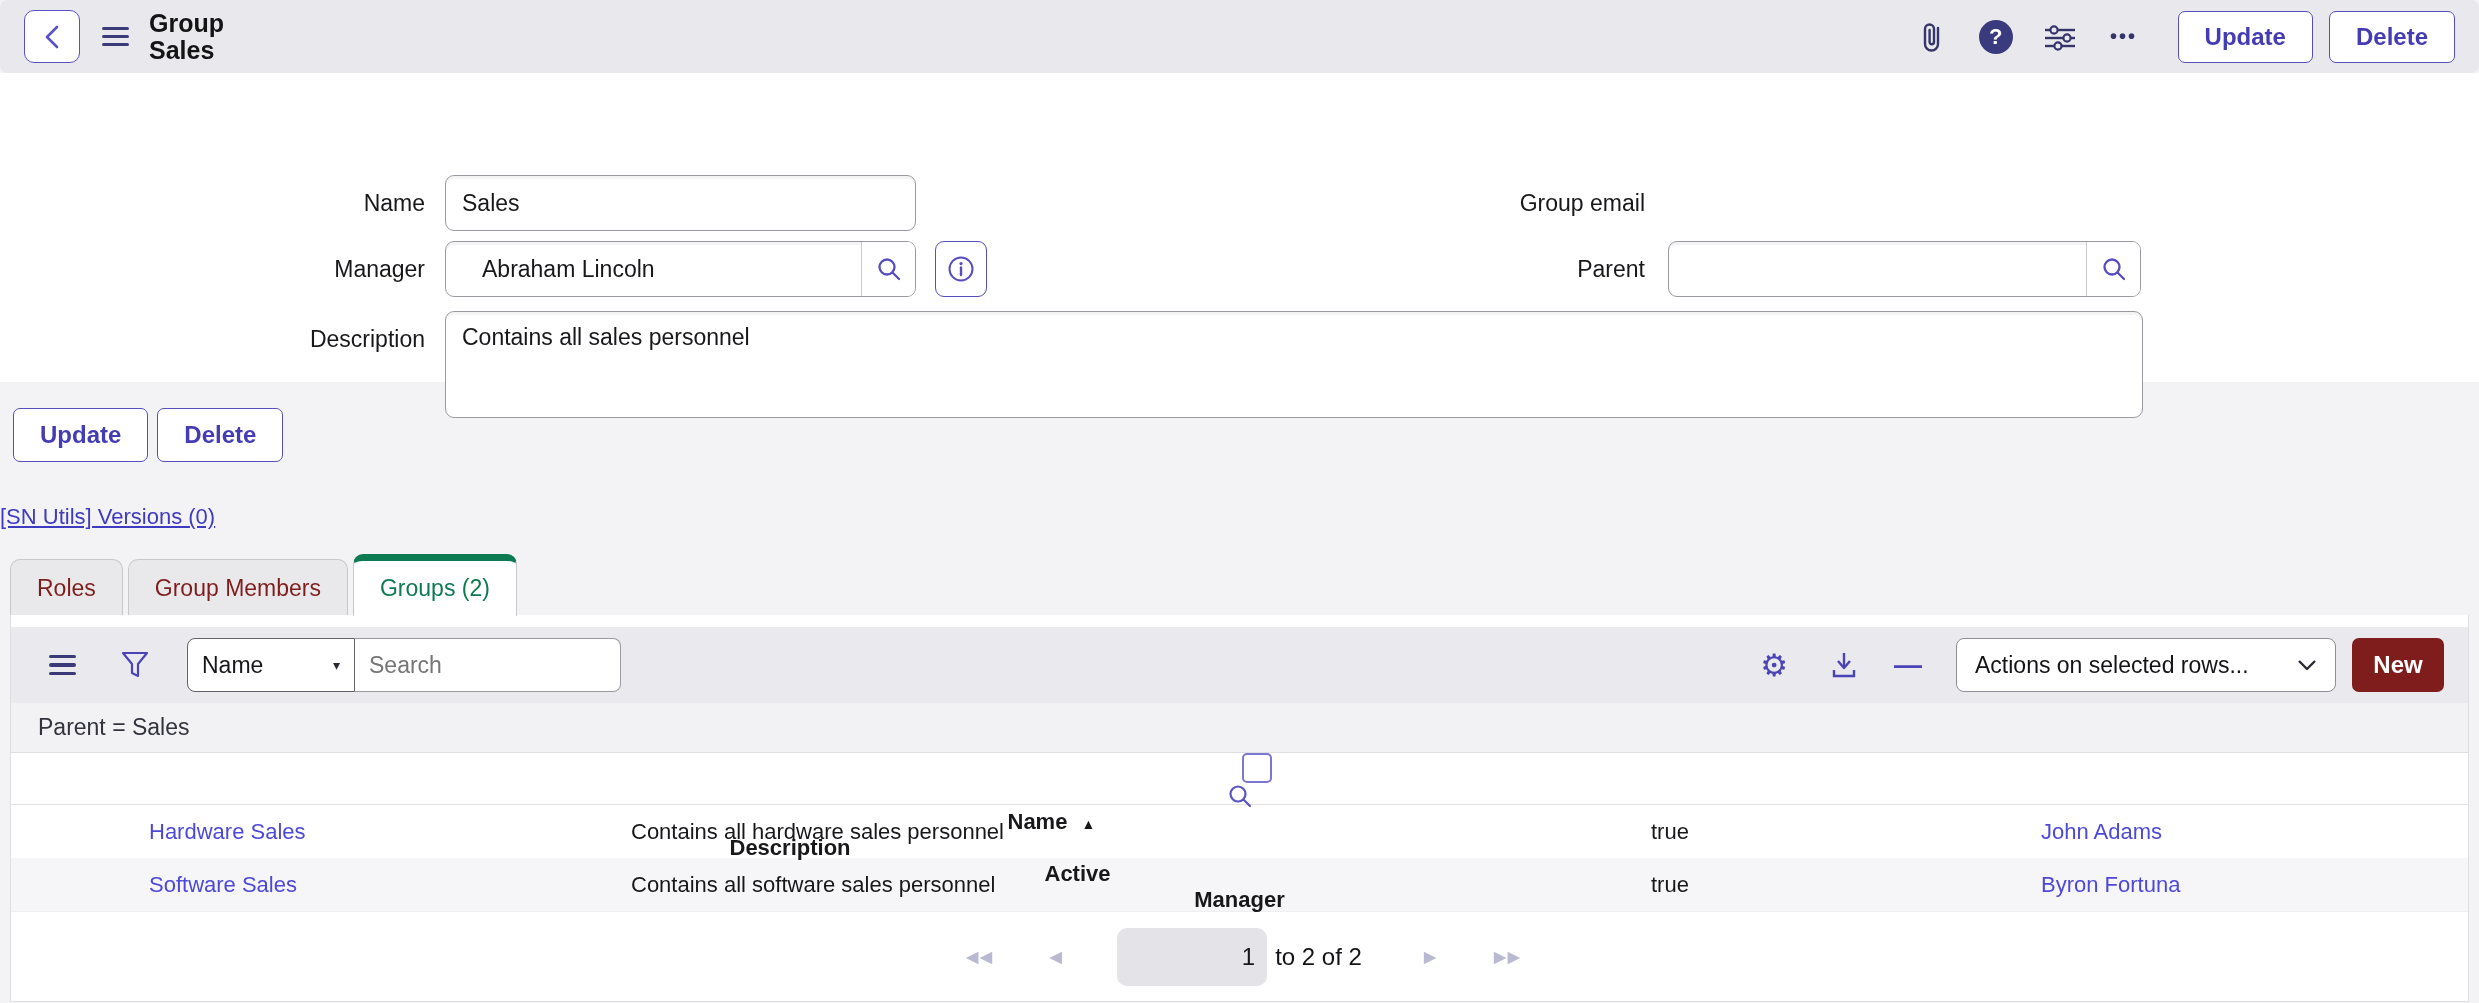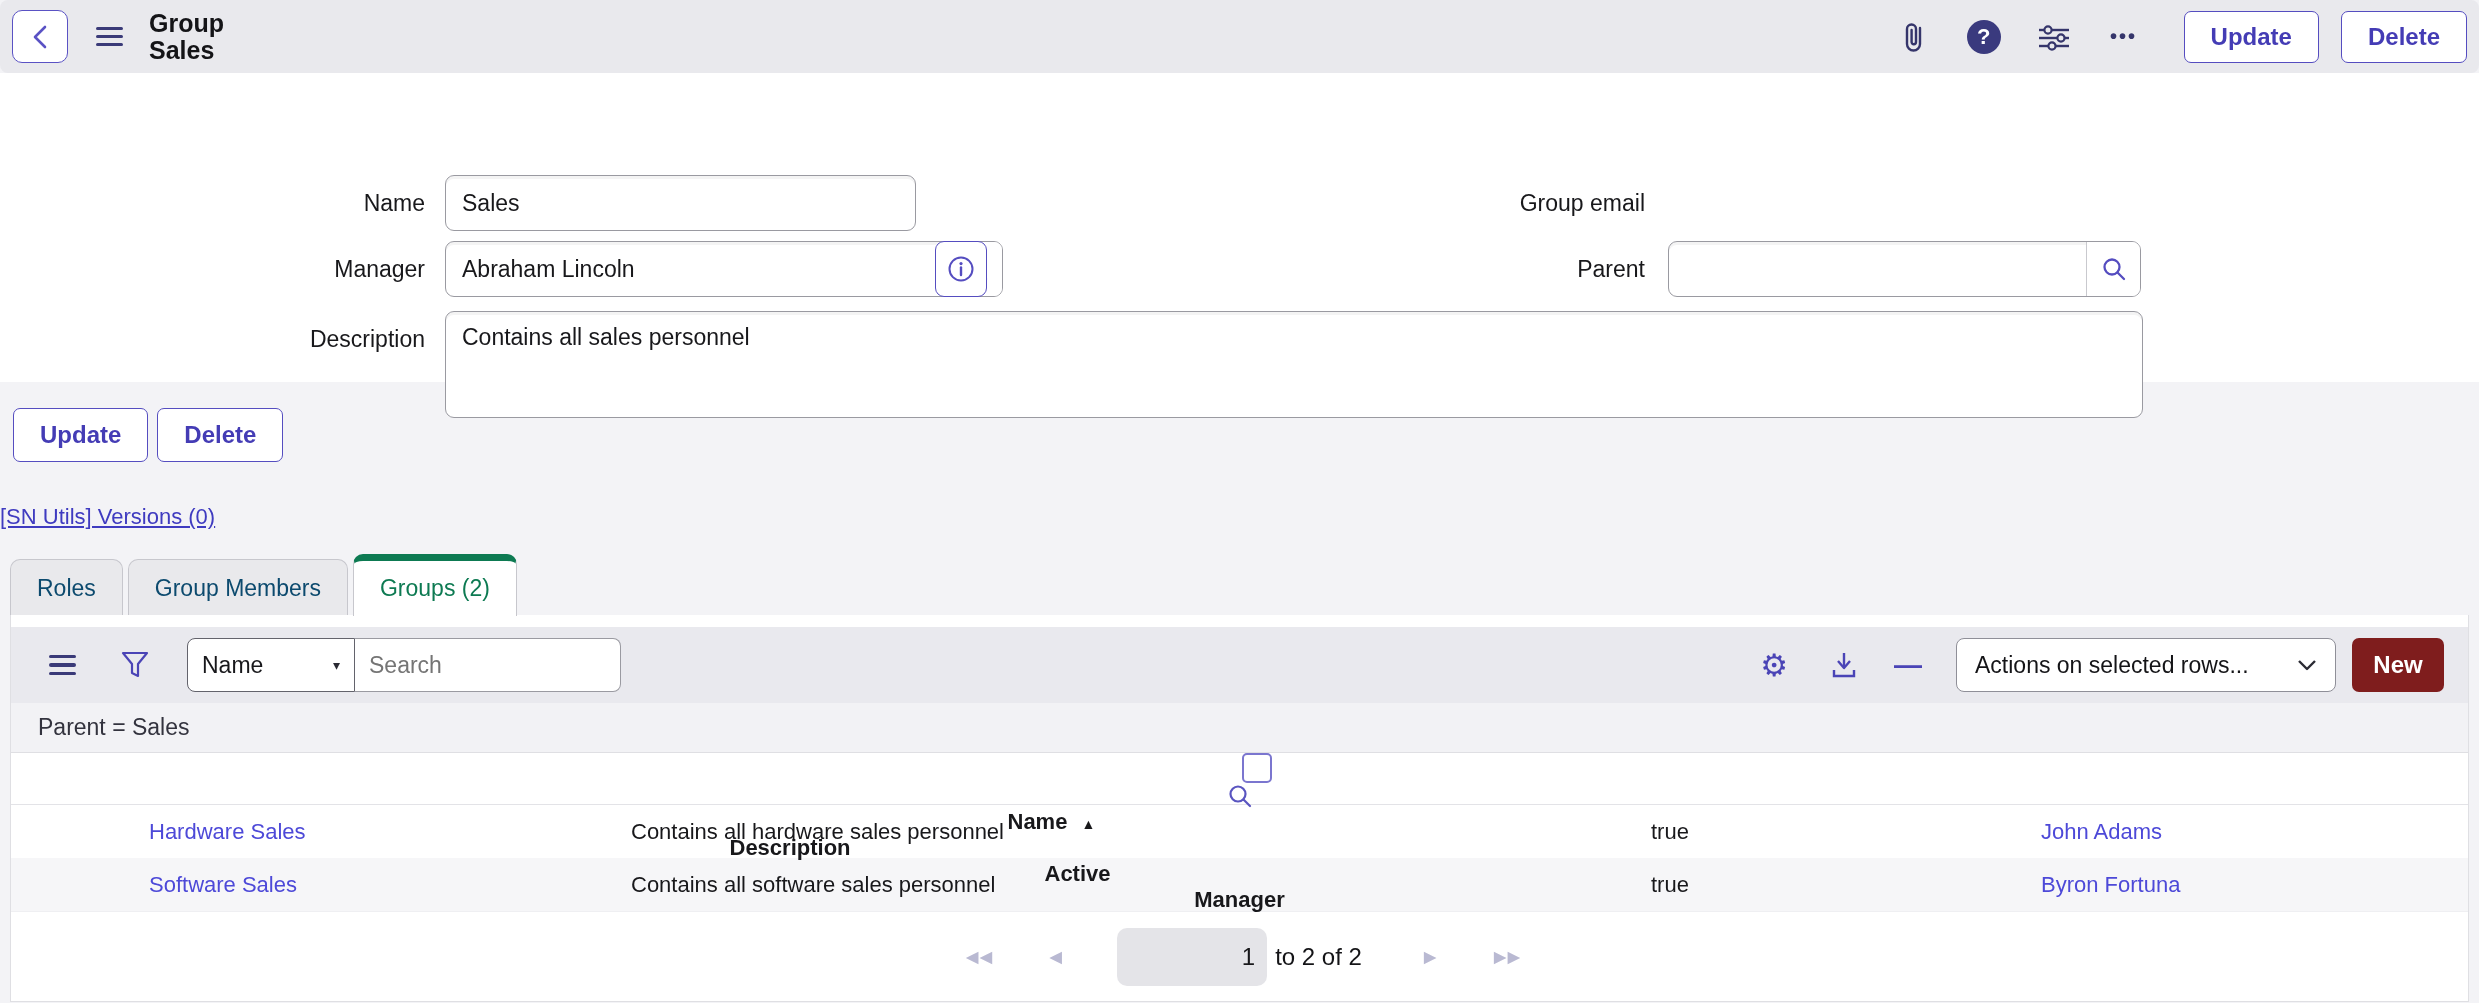--- a/index.html
+++ b/index.html
@@ -5,21 +5,21 @@
   * { box-sizing: border-box; margin: 0; padding: 0; }
   html,body { width:2479px; height:1003px; overflow:hidden; }
   body {
     font-family: "Liberation Sans", sans-serif;
     background:#f3f3f6;
     color:#18181b;
   }
   
   .app-header {
     height:73px; background:#e9e9ed;
-    display:flex; align-items:center; padding:0 12px; gap:6px;border-radius:8px;
+    display:flex; align-items:center; padding:0 24px; gap:0;border-radius:8px;
   }
   .back-btn {
     width:56px; height:53px; background:#fff;
     border:1.6px solid #5a52c4; border-radius:10px;
     display:flex; align-items:center; justify-content:center; cursor:pointer;
   }
   .hamburger { margin-left:22px; width:27px; display:flex; flex-direction:column; gap:5px; cursor:pointer; }
   .hamburger span { display:block; height:3.2px; background:#3a3a78; border-radius:2px; }
   .hdr-title { margin-left:20px; font-size:25px; font-weight:700; line-height:27px; color:#141417; }
   .hdr-spacer { flex:1; }
@@ -59,21 +59,21 @@
   .btn-row { padding:26px 0 0 13px; display:flex; gap:9px; }
   .form-btn { padding:0 26px; height:54px; background:#fff; border:1.7px solid #554dc0;
     border-radius:7px; color:#443cb5; font-size:24px; font-weight:700; cursor:pointer;
     font-family:"Liberation Sans",sans-serif; }
   .versions-link { display:inline-block; margin:42px 0 0 0; font-size:22px; color:#3f3bc0;
     text-decoration:underline; cursor:pointer; }
 
   .tab-row { display:flex; align-items:flex-end; margin:24px 0 0 10px; position:relative; z-index:2; }
   .tab { background:#e9e9ec; border:1px solid #c7c7cd; border-bottom:none;
     border-radius:10px 10px 0 0; padding:0 26px; height:56px; line-height:56px;
-    font-size:23px; color:#0c4a6e; margin-right:5px; cursor:pointer; }
+    font-size:23px; color:#7f1d1d; margin-right:5px; cursor:pointer; }
   .tab.active { background:#fff; color:#0d7a52; height:62px; line-height:54px;
     border-top:7px solid #0d7a52; margin-bottom:-1px; }
 
   .list-panel { margin:0 10px; background:#fff; border:1px solid #dfdfe3; border-top:none;
     position:relative; z-index:1; padding-top:12px; }
   .list-toolbar { height:76px; background:#e9e9ee; display:flex; align-items:center; padding:0 24px 0 38px; }
   .tb-icon { display:flex; align-items:center; justify-content:center; cursor:pointer; }
   .menu-bars { width:27px; display:flex; flex-direction:column; gap:5px; }
   .menu-bars span { display:block; height:3.2px; background:#3a3a78; border-radius:2px; }
   .funnel { margin-left:45px; }
@@ -168,21 +168,21 @@
 
 <div class="form-section">
   <div class="flabel" style="left:0; top:102px;">Name</div>
   <div class="input-group" style="left:445px; top:102px; width:471px;">
     <input value="Sales" style="">
   </div>
 
   <div class="flabel" style="left:1220px; top:102px;">Group email</div>
 
   <div class="flabel" style="left:0; top:168px;">Manager</div>
-  <div class="input-group" style="left:445px; top:168px; width:558px;">
+  <div class="input-group" style="left:445px; top:168px; width:471px;padding-left:20px;">
     <input value="Abraham Lincoln" style="">
     <div class="ig-btn">
       <svg width="26" height="26" viewBox="0 0 26 26">
         <circle cx="11" cy="11" r="7.5" fill="none" stroke="#554dc0" stroke-width="2.3"></circle>
         <line x1="16.5" y1="16.5" x2="23" y2="23" stroke="#554dc0" stroke-width="2.3" stroke-linecap="round"></line>
       </svg>
     </div>
   </div>
   <div class="standalone-btn" style="left:935px; top:168px;">
     <svg width="28" height="28" viewBox="0 0 28 28">

